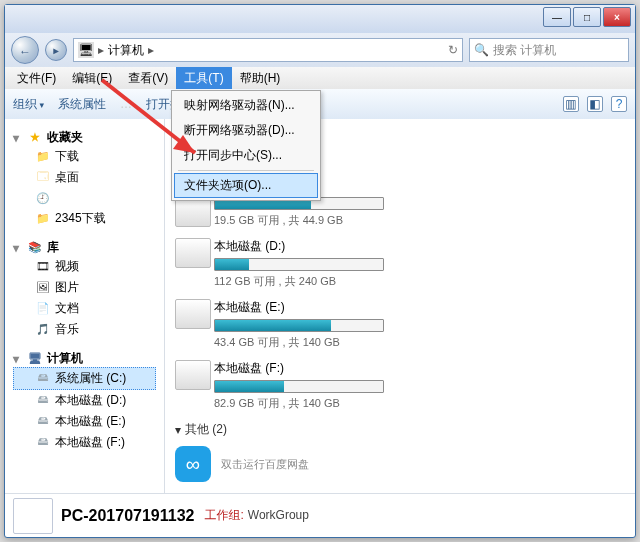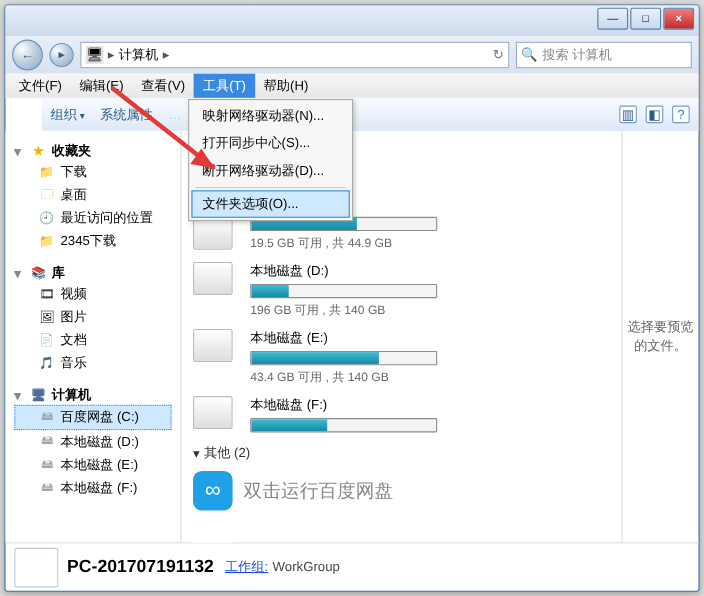--- a/index.html
+++ b/index.html
@@ -23,58 +23,58 @@
   .nav-circle { width:28px;height:28px;border-radius:50%;border:1px solid #6f8fb8;
     background: radial-gradient(circle at 30% 30%, #fefefe, #bcd, #8fa8c9);
     display:flex;align-items:center;justify-content:center;color:#3a5b83;font-weight:bold;}
   .addr-field { flex:1;height:24px;border:1px solid #97aecb;background:#fff;display:flex;align-items:center;padding:0 4px;gap:4px;}
   .addr-icon{width:16px;height:16px;display:flex;align-items:center;justify-content:center;background:#e0e0e0;}
   .addr-sep{color:#555;}
   .search-field{width:160px;height:24px;border:1px solid #97aecb;background:#fff;display:flex;align-items:center;padding:0 4px;gap:4px;color:#888;}
   .menu-bar{height:22px;background:linear-gradient(#f7f7f7,#e7e7e7);display:flex;align-items:stretch;padding:0 4px;}
   .menu-item{padding:3px 8px;cursor:pointer;}
   .menu-item.active{background:#3a89e0;color:#fff;}
-  .cmd-bar{height:30px;background:linear-gradient(#f7fbff,#dee9f6);display:flex;align-items:center;padding:0 8px;gap:14px;color:#2e5a8a;margin-left:33px;}
+  .cmd-bar{height:30px;background:linear-gradient(#f7fbff,#dee9f6);display:flex;align-items:center;padding:0 8px;gap:14px;color:#2e5a8a;}
   .cmd-bar .dd::after{content:" ▾";font-size:9px;}
   .cmd-actions{margin-left:auto;display:flex;gap:8px;}
   .cmd-icn{width:16px;height:16px;border:1px solid #7a99bb;display:flex;align-items:center;justify-content:center;border-radius:2px;background:#fff;}
   .body{flex:1;display:flex;min-height:0;}
   .sidebar{width:160px;border-right:1px solid #d8dee6;overflow-y:auto;padding:8px 0;background:#fff;}
   .tree-sect{padding:2px 8px 8px 8px;}
   .tree-head{display:flex;align-items:center;gap:4px;font-weight:bold;}
   .tree-head .exp{width:10px;display:inline-block;color:#888;}
   .tree-item{display:flex;align-items:center;gap:4px;padding:2px 0 2px 22px;cursor:pointer;}
   .tree-item.sel{background:#cde8ff;border:1px dotted #3a89e0;padding-left:21px;}
   .ic{width:16px;height:16px;display:flex;align-items:center;justify-content:center;font-size:11px;}
   .ic-star{color:#f5b301;}
   .ic-fold{color:#f2c14e;}
   .ic-drv{color:#9aa7b0;}
   .ic-pc{color:#4a6e9c;}
   .main{flex:1;display:flex;min-height:0;}
   .content{flex:1;overflow-y:auto;padding:8px 10px;position:relative;}
-  .drive{display:flex;align-items:flex-start;gap:16px;margin-bottom:10px;}
+  .drive{display:flex;align-items:flex-start;gap:3px;margin-bottom:10px;}
   .drive-ic{width:36px;height:30px;border:1px solid #bbb;border-radius:2px;background:linear-gradient(#fff,#ddd);position:relative;}
   .drive-info{flex:1;}
   .drive-name{color:#000;margin-bottom:3px;}
   .bar{width:170px;height:13px;border:1px solid #8c8c8c;background:#f4f4f4;border-radius:1px;overflow:hidden;}
   .bar .fill{height:100%;background:linear-gradient(#3cbcd4,#168aa5);}
   .drive-free{color:#666;margin-top:3px;font-size:11px;}
   .group-head{display:flex;align-items:center;gap:4px;margin:4px 0 8px 0;color:#333;}
   .other-item{display:flex;align-items:center;gap:10px;margin-bottom:8px;padding-left:0;}
   .other-ic{width:36px;height:36px;border-radius:8px;display:flex;align-items:center;justify-content:center;font-size:20px;color:#fff;}
   .other-ic.baidu{background:#20a0e6;}
   .other-ic.yun{background:#fff;}
-  .other-info .sub{color:#888;font-size:17px;}
+  .other-info .sub{color:#888;font-size:11px;}
   .preview{width:70px;border-left:1px solid #d8dee6;display:flex;align-items:center;justify-content:center;color:#666;font-size:11px;text-align:center;padding:4px;}
   .status{height:44px;border-top:1px solid #d8dee6;display:flex;align-items:center;padding:0 8px;gap:8px;font-size:11px;color:#444;}
   .status-ic{width:40px;height:36px;background:linear-gradient(#e0e8f0,possibly #bcc); border:1px solid #c0c8d8;border-radius:2px;}
   .status-lines{display:flex;flex-direction:column;gap:2px;}
   .status-lines .row{display:flex;gap:10px;}
   .status-lines .name{font-weight:bold;font-size:16px;color:#000;}
-  .status-lines .lbl{color:#1d4ed8;min-width:40px;display:inline-block;text-decoration:underline;}
+  .status-lines .lbl{color:#b91c1c;min-width:40px;display:inline-block;}
   
   .dropdown{position:absolute;top:85px;left:166px;width:150px;background:#f7f7f7;border:1px solid #a8a8a8;box-shadow:2px 2px 4px rgba(0,0,0,.2);padding:2px;z-index:20;}
   .dropdown .ditem{padding:4px 10px;cursor:pointer;}
   .dropdown .ditem.hl{background:#cde8ff;border:1px solid #3a89e0;padding:3px 9px;}
   .dropdown .dsep{height:1px;background:#ccc;margin:2px 4px;}
   
   .arrow{position:absolute;top:70px;left:92px;width:120px;height:90px;z-index:30;pointer-events:none;}
 </style>
 </head>
 <body>
@@ -120,22 +120,22 @@
     <span>打开控制面板</span>
     <div class="cmd-actions">
       <span class="cmd-icn">▥</span>
       <span class="cmd-icn">◧</span>
       <span class="cmd-icn" style="color:#2b7dc8;">?</span>
     </div>
   </div>
 
   <div class="dropdown">
     <div class="ditem">映射网络驱动器(N)...</div>
+    <div class="ditem">断开网络驱动器(D)...</div>
     <div class="ditem">打开同步中心(S)...</div>
-    <div class="ditem">断开网络驱动器(D)...</div>
     <div class="dsep"></div>
     <div class="ditem hl">文件夹选项(O)...</div>
   </div>
 
   <svg class="arrow" viewBox="0 0 120 90">
     <line x1="5" y1="5" x2="98" y2="78" stroke="#e53935" stroke-width="4"></line>
     <polygon points="98,78 86,60 76,74" fill="#e53935"></polygon>
   </svg>
 
   <div class="body">
@@ -150,21 +150,20 @@
         <div class="tree-item">
             <span class="ic ic-fold">📁</span>
             <span>下载</span>
           </div>
         <div class="tree-item">
             <span class="ic ic-fold">🗔</span>
             <span>桌面</span>
           </div>
         <div class="tree-item">
             <span class="ic">🕘</span>
-            <span>最近访问的位置</span>
           </div>
         <div class="tree-item">
             <span class="ic ic-fold">📁</span>
             <span>2345下载</span>
           </div>
       </div>
 
       <div class="tree-sect">
         <div class="tree-head">
           <span class="exp">▾</span>
@@ -190,21 +189,21 @@
       </div>
 
       <div class="tree-sect">
         <div class="tree-head">
           <span class="exp">▾</span>
           <span class="ic ic-pc">🖥</span>
           <span>计算机</span>
         </div>
         <div class="tree-item sel">
             <span class="ic ic-drv">🖴</span>
-            <span>百度网盘 (C:)</span>
+            <span>系统属性 (C:)</span>
           </div>
         <div class="tree-item">
             <span class="ic ic-drv">🖴</span>
             <span>本地磁盘 (D:)</span>
           </div>
         <div class="tree-item">
             <span class="ic ic-drv">🖴</span>
             <span>本地磁盘 (E:)</span>
           </div>
         <div class="tree-item">
@@ -226,40 +225,41 @@
             <div class="drive-free">19.5 GB 可用 , 共 44.9 GB</div>
           </div>
         </div>
         <div class="drive">
           <div class="drive-ic"></div>
           <div class="drive-info">
             <div class="drive-name">本地磁盘 (D:)</div>
             <div class="bar">
                 <div class="fill" style="width:20%"></div>
               </div>
-            <div class="drive-free">196 GB 可用 , 共 140 GB</div>
+            <div class="drive-free">112 GB 可用 , 共 240 GB</div>
           </div>
         </div>
         <div class="drive">
           <div class="drive-ic"></div>
           <div class="drive-info">
             <div class="drive-name">本地磁盘 (E:)</div>
             <div class="bar">
                 <div class="fill" style="width:69%"></div>
               </div>
             <div class="drive-free">43.4 GB 可用 , 共 140 GB</div>
           </div>
         </div>
         <div class="drive">
           <div class="drive-ic"></div>
           <div class="drive-info">
             <div class="drive-name">本地磁盘 (F:)</div>
             <div class="bar">
                 <div class="fill" style="width:41%"></div>
               </div>
+            <div class="drive-free">82.9 GB 可用 , 共 140 GB</div>
           </div>
         </div>
 
         <div class="group-head">
           <span>▾</span>
           <span>其他 (2)</span>
         </div>
         <div class="other-item">
           <div class="other-ic baidu">∞</div>
           <div class="other-info">
@@ -267,23 +267,20 @@
           </div>
         </div>
         <div class="other-item">
           <div class="other-ic yun">
             
           </div>
 
         </div>
       </div>
 
-      <div class="preview">
-        <span>选择要预览的文件。</span>
-      </div>
     </div>
   </div>
 
   <div class="status">
     <div class="status-ic"></div>
     <div class="status-lines">
       <div class="row">
         <span class="name">PC-201707191132</span>
         <span><span class="lbl">工作组:</span> <span>WorkGroup</span></span>
       </div>

